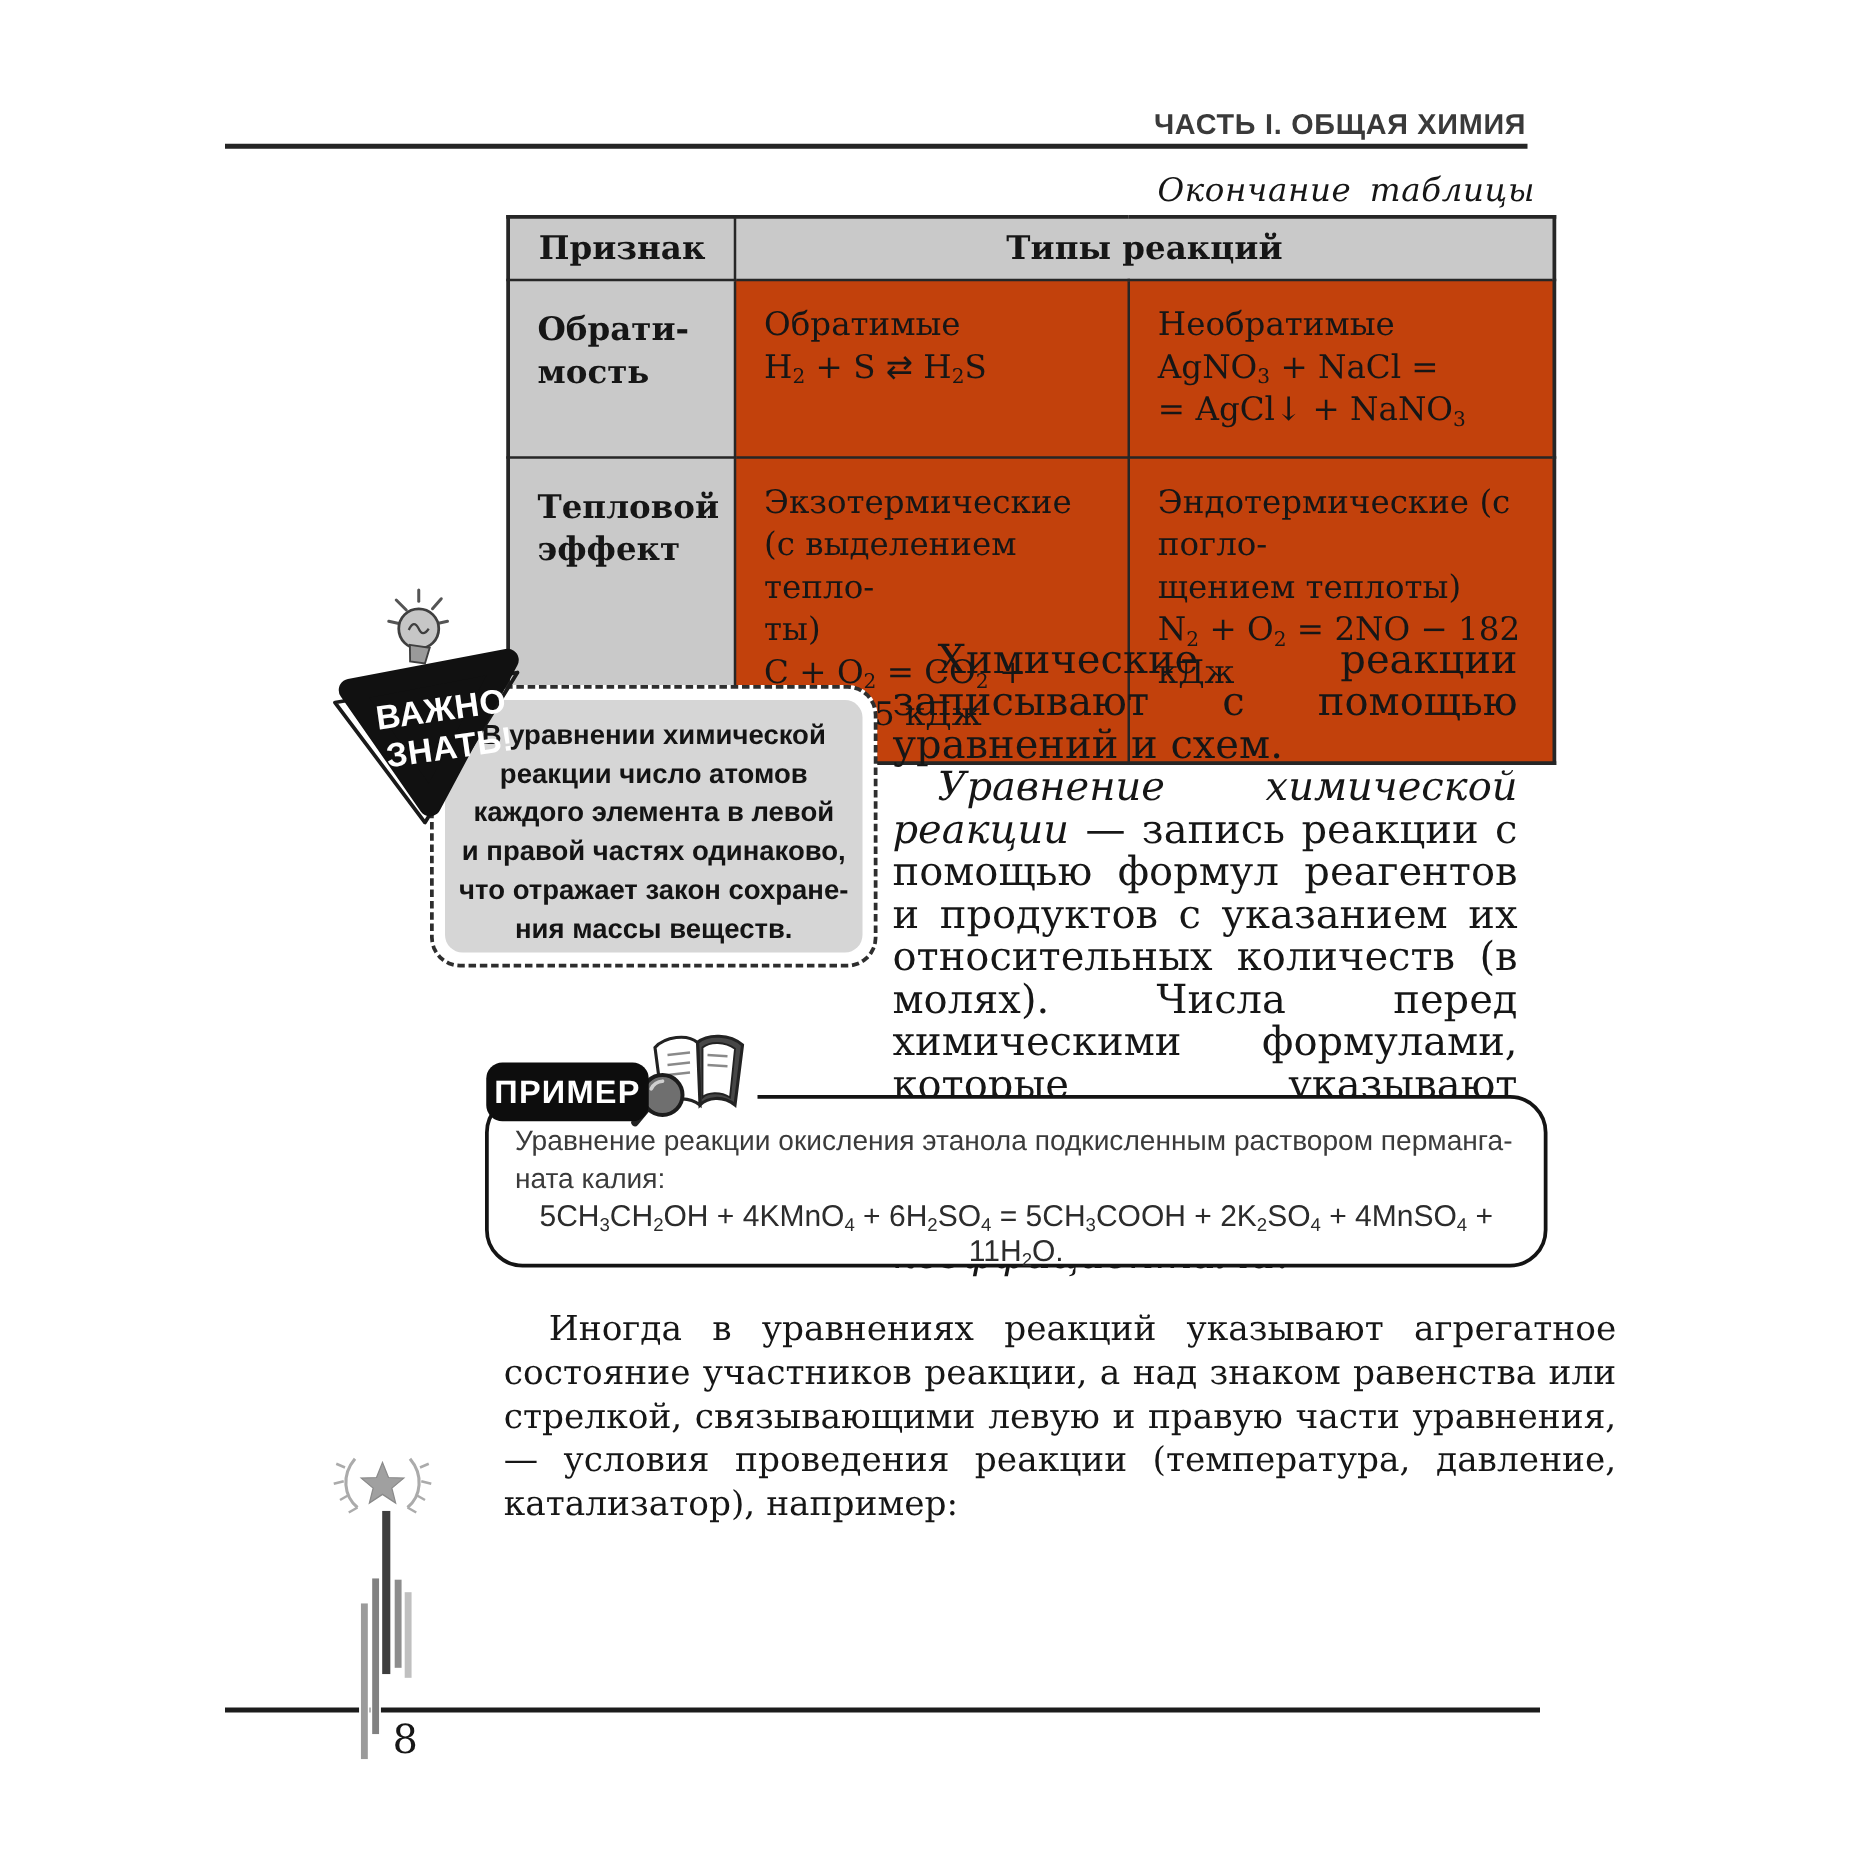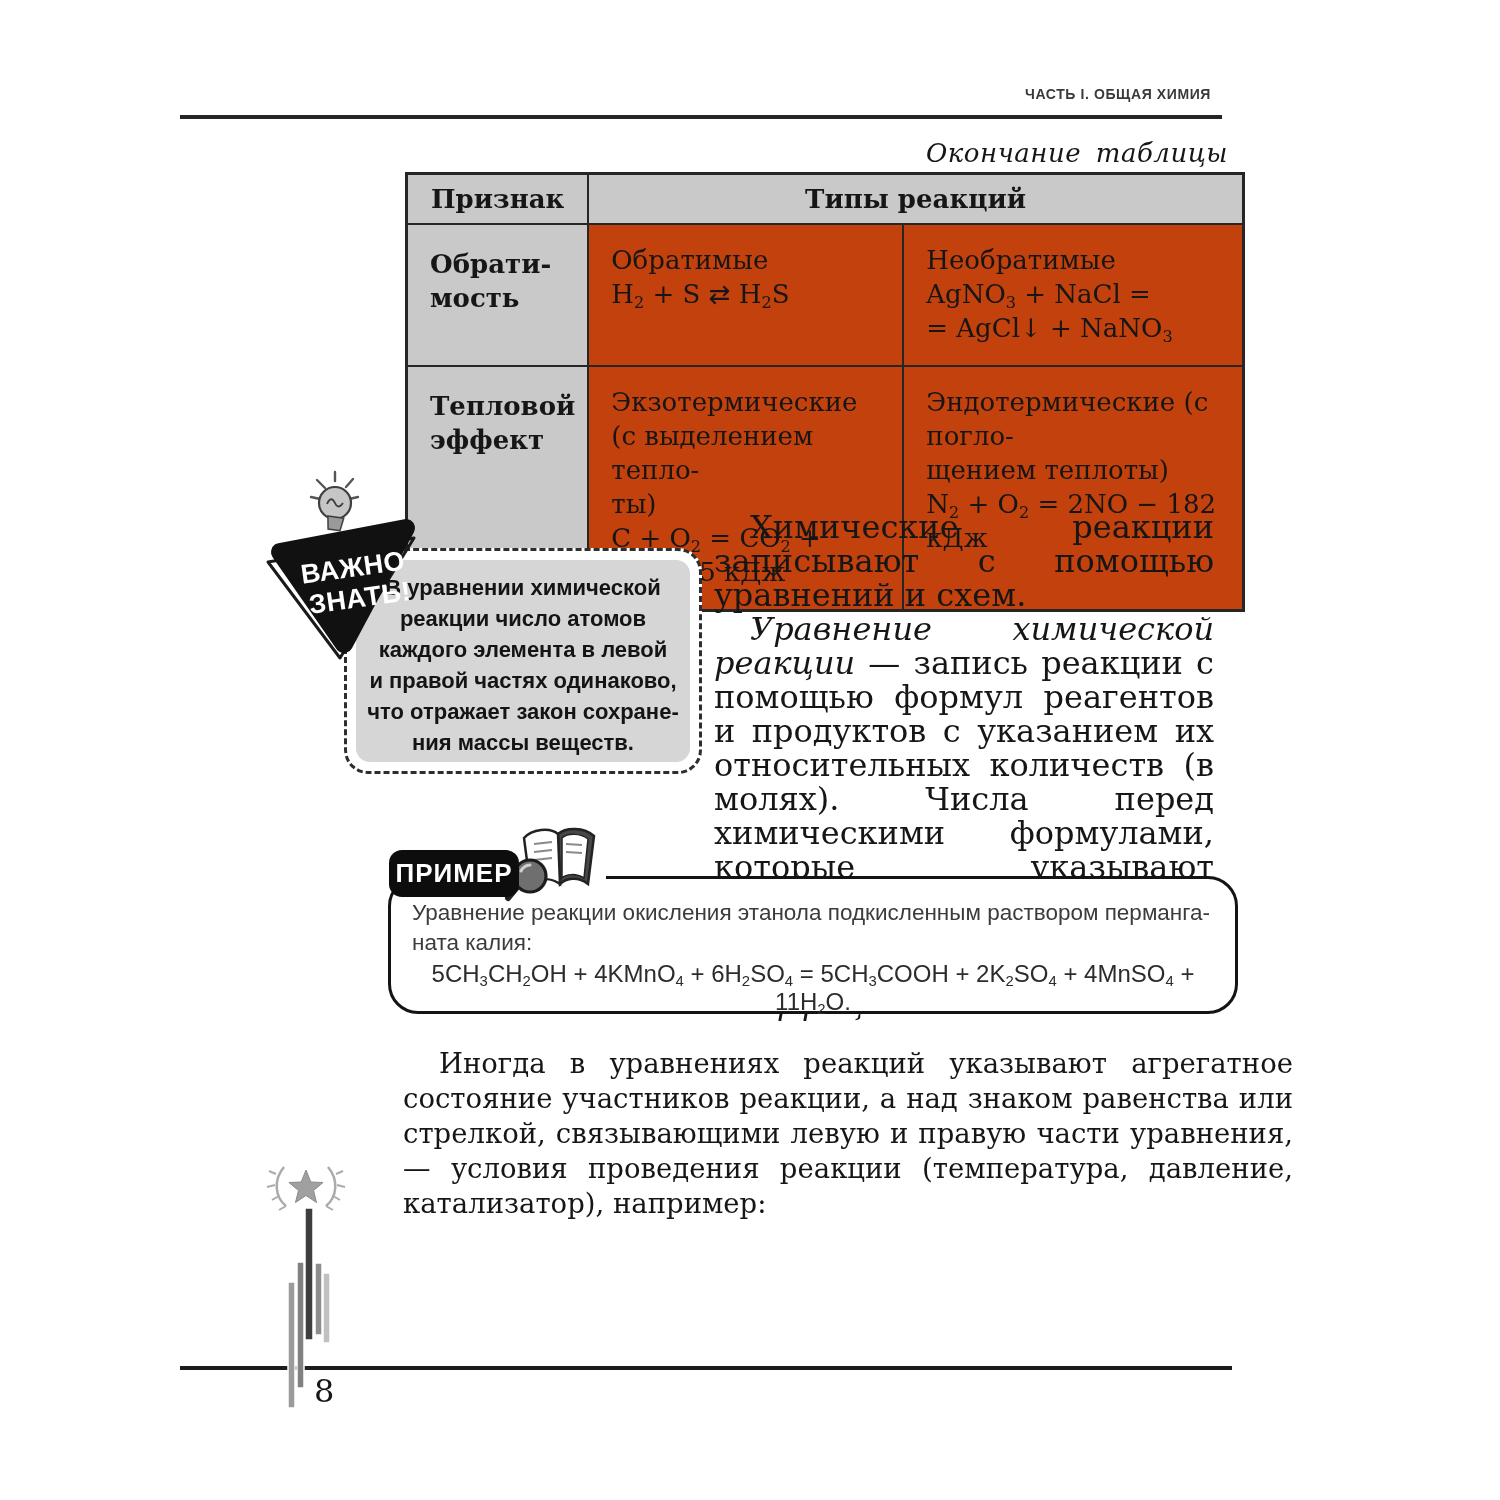--- a/index.html
+++ b/index.html
@@ -3,22 +3,22 @@
 <meta charset="utf-8">
 <style>
   html,body{margin:0;padding:0;background:#ffffff;}
   .canvas{position:relative;width:1500px;height:1500px;background:#ffffff;overflow:hidden;
           font-family:"DejaVu Serif", serif;color:#161616;}
   .it{font-style:italic;}
   sub{font-size:0.62em;line-height:0;vertical-align:-0.28em;}
   .ar{font-family:"DejaVu Sans", sans-serif;}
 
   
-  .running-head{position:absolute;top:86px;right:289px;font-family:"Liberation Sans",sans-serif;
-                font-weight:bold;font-size:14px;letter-spacing:0.6px;color:#3a3a3a;}
+  .running-head{position:absolute;top:86px;right:279px;font-family:"Liberation Sans",sans-serif;
+                font-weight:bold;font-size:23px;letter-spacing:0.6px;color:#3a3a3a;}
   .head-rule{position:absolute;left:180px;top:115px;width:1042px;height:4px;background:#252525;}
   .tbl-caption{position:absolute;top:138px;right:272px;font-size:26px;font-style:italic;
                letter-spacing:0.5px;word-spacing:6px;}
 
   
   table.rt{position:absolute;left:405px;top:172px;border-collapse:collapse;table-layout:fixed;
            border:3px solid #262626;}
   table.rt th, table.rt td{border:2.5px solid #262626;vertical-align:top;font-size:26px;line-height:34px;}
   table.rt th{background:#c9c9c9;height:46px;vertical-align:middle;text-align:center;font-weight:bold;}
   td.feat{background:#c9c9c9;font-weight:bold;padding:22px 12px 0 22px;margin-left:16px;}

